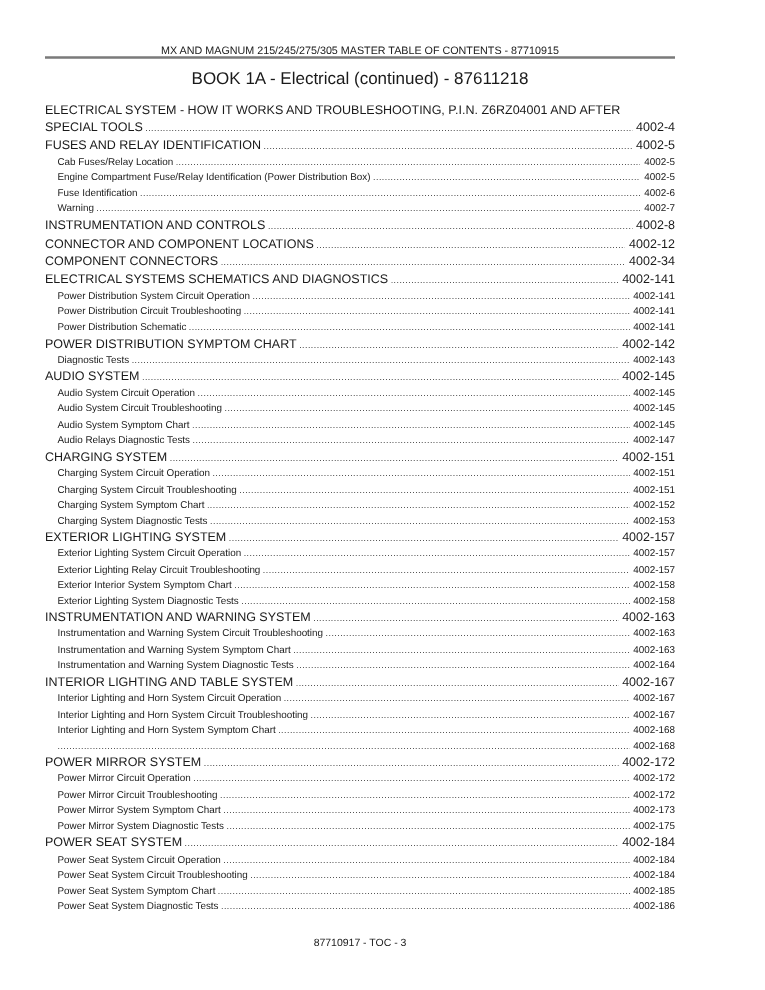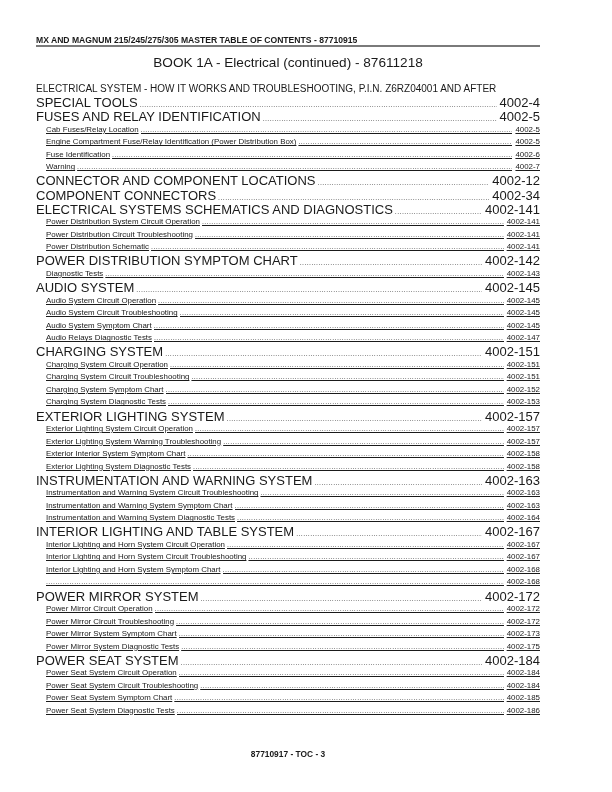--- a/index.html
+++ b/index.html
@@ -1,33 +1,33 @@
 <!DOCTYPE html>
 <html><head>
 <meta charset="utf-8">
 <style>
   html, body { margin: 0; padding: 0; background: #ffffff; }
   body { width: 612px; height: 792px; position: relative; overflow: hidden;
          font-family: "Liberation Sans", sans-serif; color: #1a1a1a; }
-  .header-title { position: absolute; top: 35px; left: 36px; width: 504px; text-align: left;
-                  font-size: 8.6px; font-weight: bold; letter-spacing: 0; }
+  .header-title { position: absolute; top: 35px; left: 36px; width: 504px; text-align: center;
+                  font-size: 8.6px; font-weight: normal; letter-spacing: 0; }
   .header-rule { position: absolute; top: 45px; left: 36px; width: 504px; height: 2px; background: #7a7a7a; }
   .book-title { position: absolute; top: 55px; left: 36px; width: 504px; text-align: center;
                 font-size: 13.6px; font-weight: normal; }
   .intro { position: absolute; top: 83px; left: 36px; font-size: 10px; white-space: nowrap; }
   .toc { position: absolute; top: 97px; left: 36px; width: 504px; }
   .group { margin-bottom: 1.6px; }
-  .row { display: flex; align-items: baseline; height: 12.6px; line-height: 12.6px; font-size: 13px; }
-  .row.sub { padding-left: 10px; font-size: 7.9px; height: 12.5px; line-height: 12.5px; text-decoration: underline; }
+  .row { display: flex; align-items: baseline; height: 12.6px; line-height: 12.6px; font-size: 10px; }
+  .row.sub { padding-left: 10px; font-size: 7.9px; height: 12.5px; line-height: 12.5px; }
   .row .label { white-space: nowrap; flex: 0 0 auto; padding-right: 2px; }
   .row .leader { flex: 1 1 auto; overflow: hidden; white-space: nowrap; color: #333; letter-spacing: 0.4px; font-size: 7px; }
   .row .leader::after { content: "........................................................................................................................................................................................................................................................................"; }
   .row .page { white-space: nowrap; flex: 0 0 auto; padding-left: 3px; text-align: right; }
   .footer { position: absolute; top: 749px; left: 36px; width: 504px; text-align: center;
-            font-size: 8.4px; font-weight: bold; }
+            font-size: 8.4px; font-weight: normal; }
 </style>
 </head>
 <body>
 
 <div class="header-title">MX AND MAGNUM 215/245/275/305 MASTER TABLE OF CONTENTS - 87710915</div>
 <div class="header-rule"></div>
 <div class="book-title">BOOK 1A - Electrical (continued) - 87611218</div>
 <div class="intro">ELECTRICAL SYSTEM - HOW IT WORKS AND TROUBLESHOOTING, P.I.N. Z6RZ04001 AND AFTER</div>
 
 <div class="toc" id="toc">
@@ -60,20 +60,27 @@
         <span class="page">4002-6</span>
       </div>
       <div class="row sub">
         <span class="label">Warning</span>
         <span class="leader"></span>
         <span class="page">4002-7</span>
       </div>
     </div>
     <div class="group">
       <div class="row">
+        <span class="label">INSTRUMENTATION AND CONTROLS</span>
+        <span class="leader"></span>
+        <span class="page">4002-8</span>
+      </div>
+    </div>
+    <div class="group">
+      <div class="row">
         <span class="label">CONNECTOR AND COMPONENT LOCATIONS</span>
         <span class="leader"></span>
         <span class="page">4002-12</span>
       </div>
     </div>
     <div class="group">
       <div class="row">
         <span class="label">COMPONENT CONNECTORS</span>
         <span class="leader"></span>
         <span class="page">4002-34</span>
@@ -172,21 +179,21 @@
         <span class="label">EXTERIOR LIGHTING SYSTEM</span>
         <span class="leader"></span>
         <span class="page">4002-157</span>
       </div>
       <div class="row sub">
         <span class="label">Exterior Lighting System Circuit Operation</span>
         <span class="leader"></span>
         <span class="page">4002-157</span>
       </div>
       <div class="row sub">
-        <span class="label">Exterior Lighting System Warning Troubleshooting</span>
+        <span class="label">Exterior Lighting Relay Circuit Troubleshooting</span>
         <span class="leader"></span>
         <span class="page">4002-157</span>
       </div>
       <div class="row sub">
         <span class="label">Exterior Interior System Symptom Chart</span>
         <span class="leader"></span>
         <span class="page">4002-158</span>
       </div>
       <div class="row sub">
         <span class="label">Exterior Lighting System Diagnostic Tests</span>

